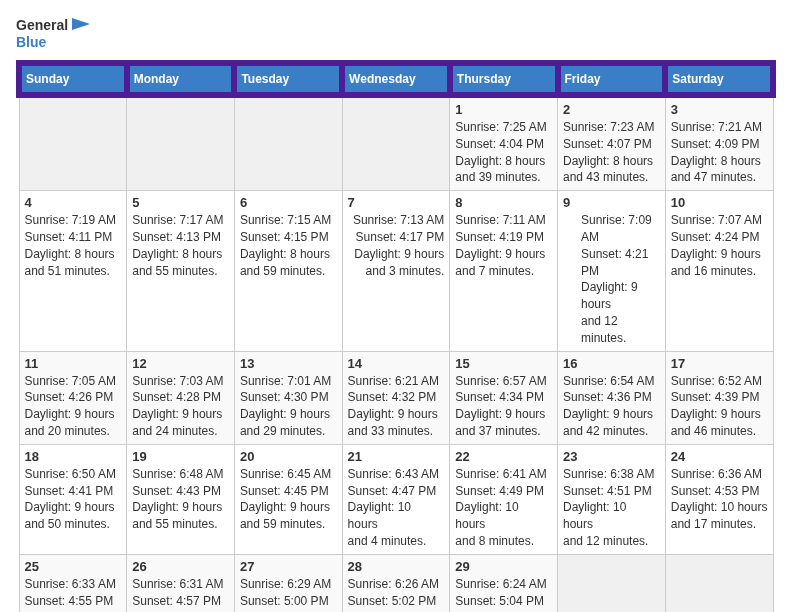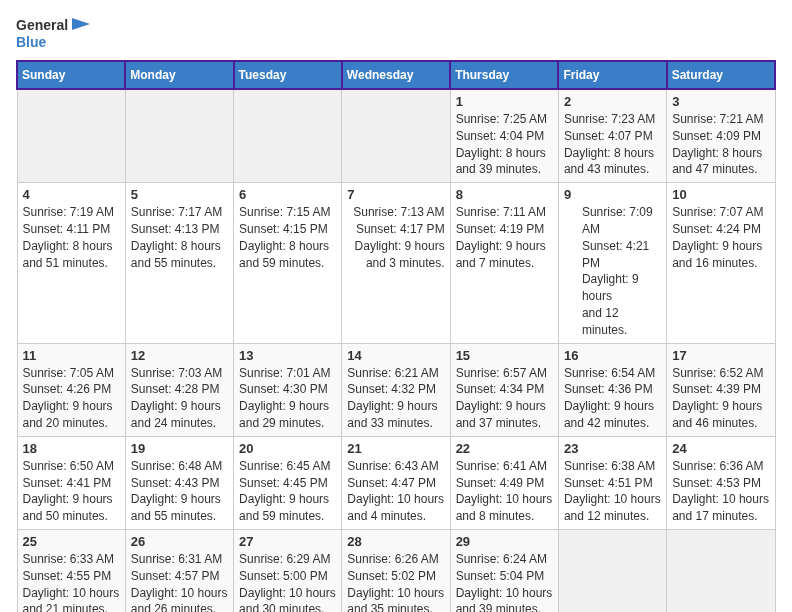--- a/index.html
+++ b/index.html
@@ -48,21 +48,21 @@
       border-collapse: collapse;
       table-layout: fixed;
     }
     thead tr th {
       background-color: #3a7ec8;
       color: #fff;
       font-size: 12px;
       font-weight: bold;
       padding: 6px 4px;
       text-align: left;
-      border: 2px solid #4c1d95;
+      border: 6px solid #4c1d95;
     }
     tbody tr td {
       border: 1px solid #ccc;
       vertical-align: top;
       padding: 4px 5px;
       font-size: 10px;
       color: #333;
       min-height: 80px;
       height: 90px;
     }

